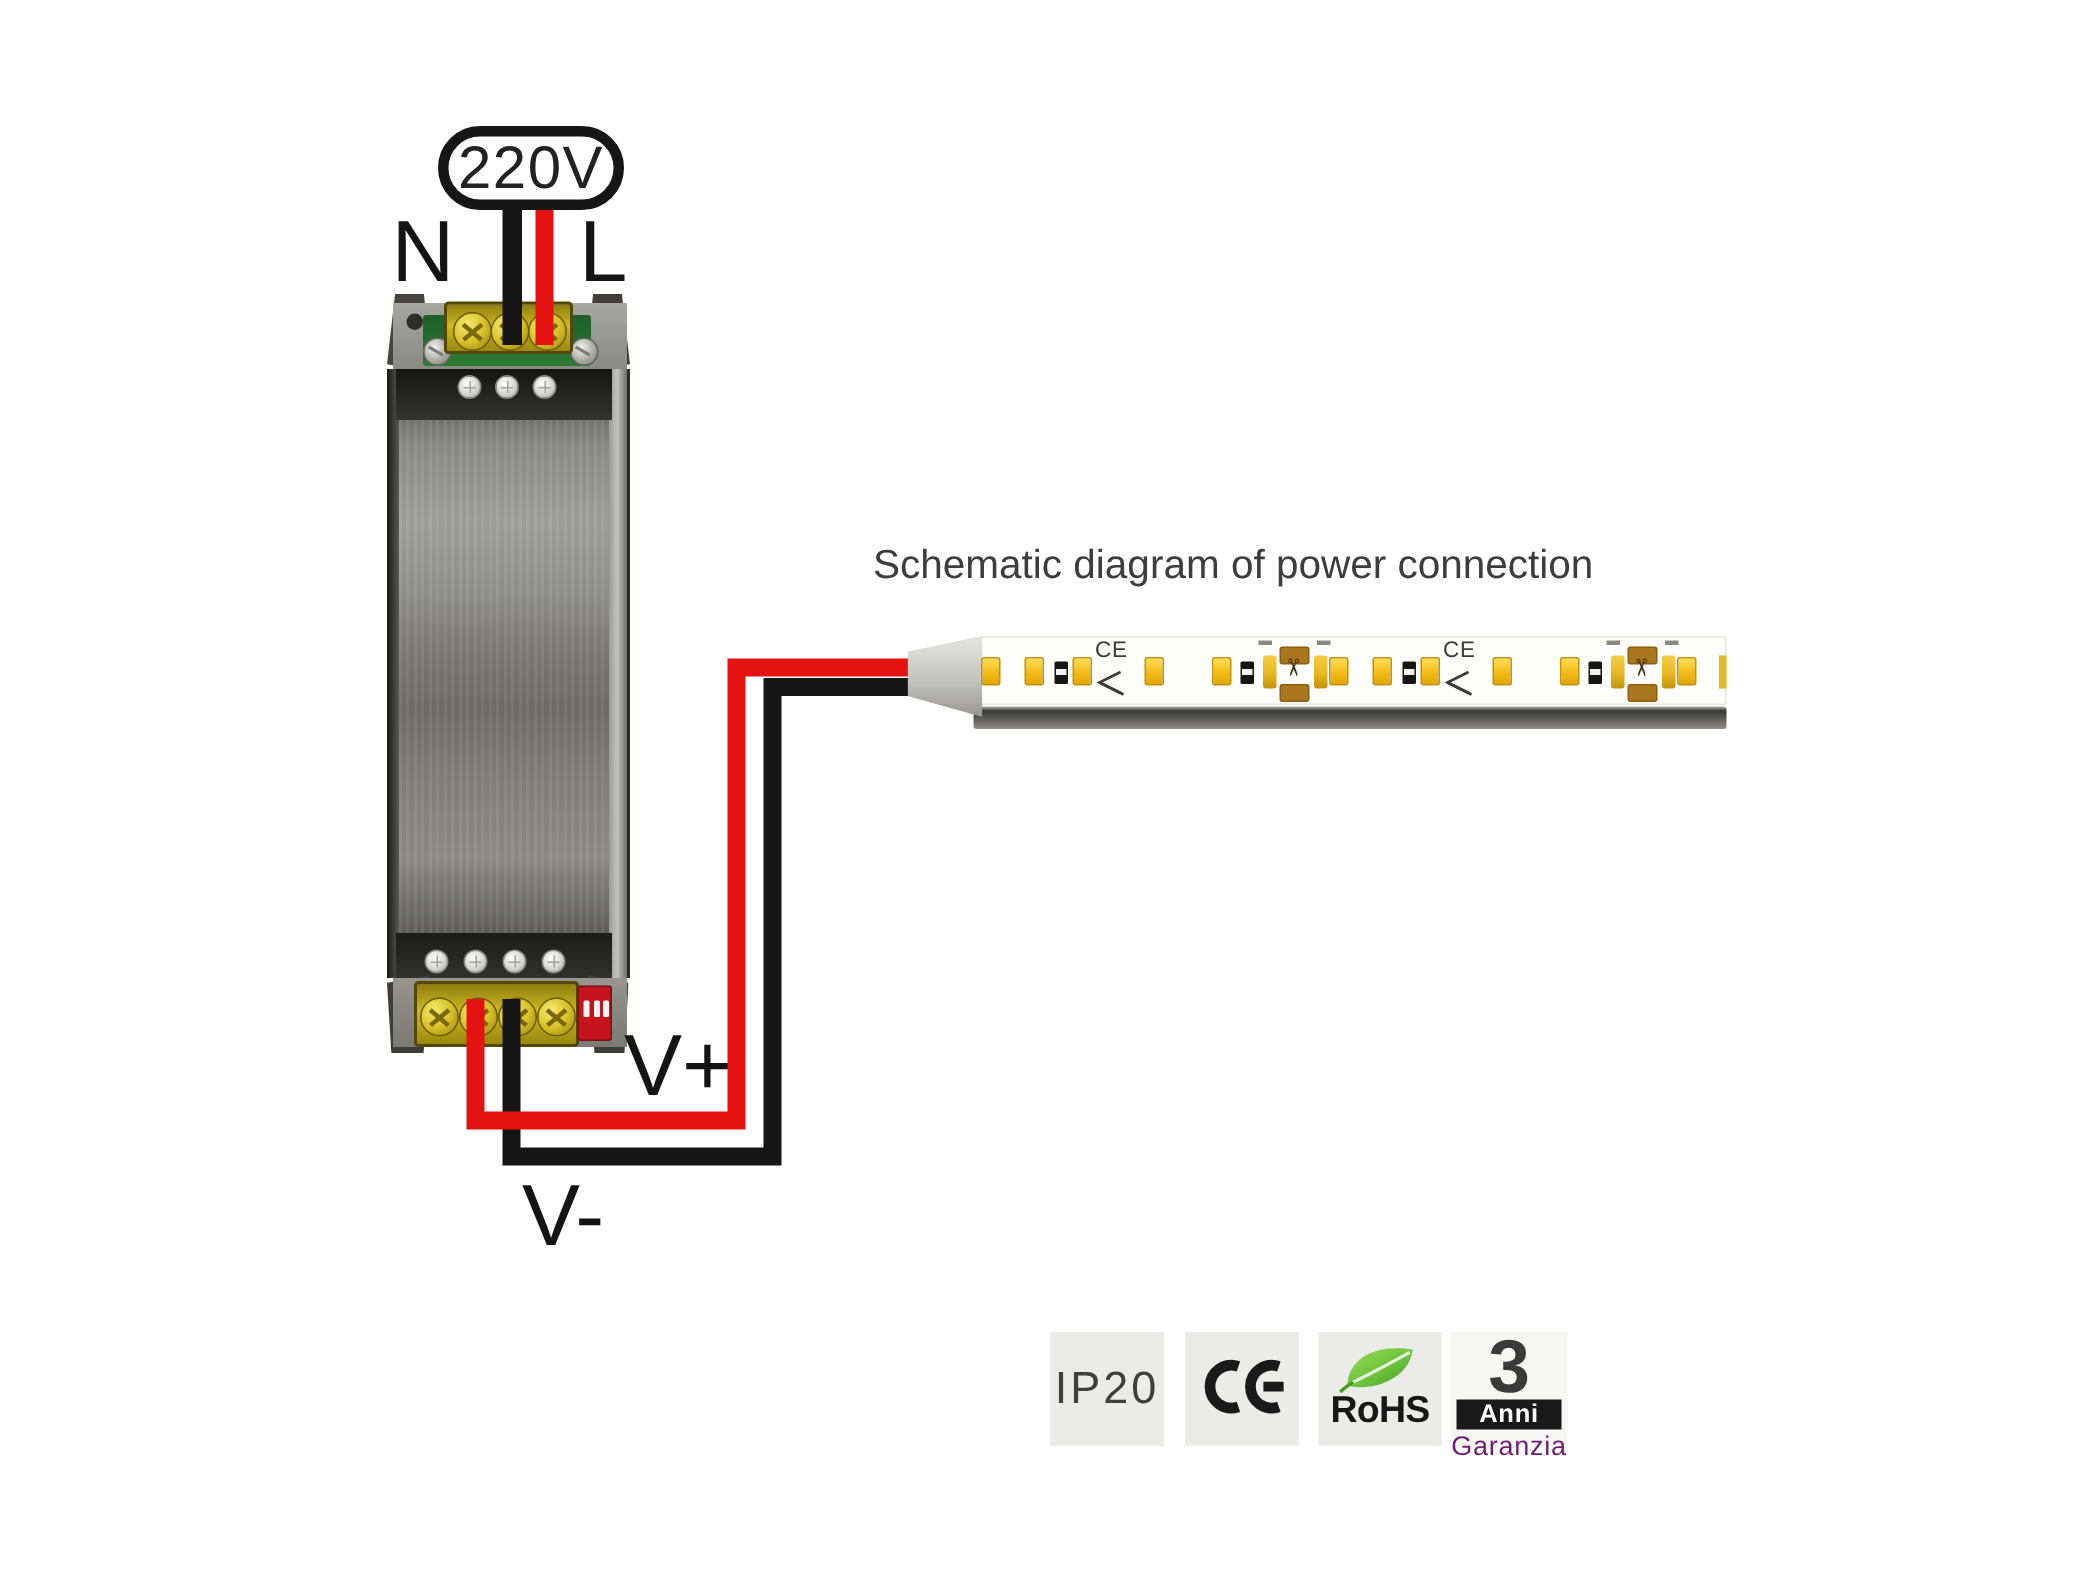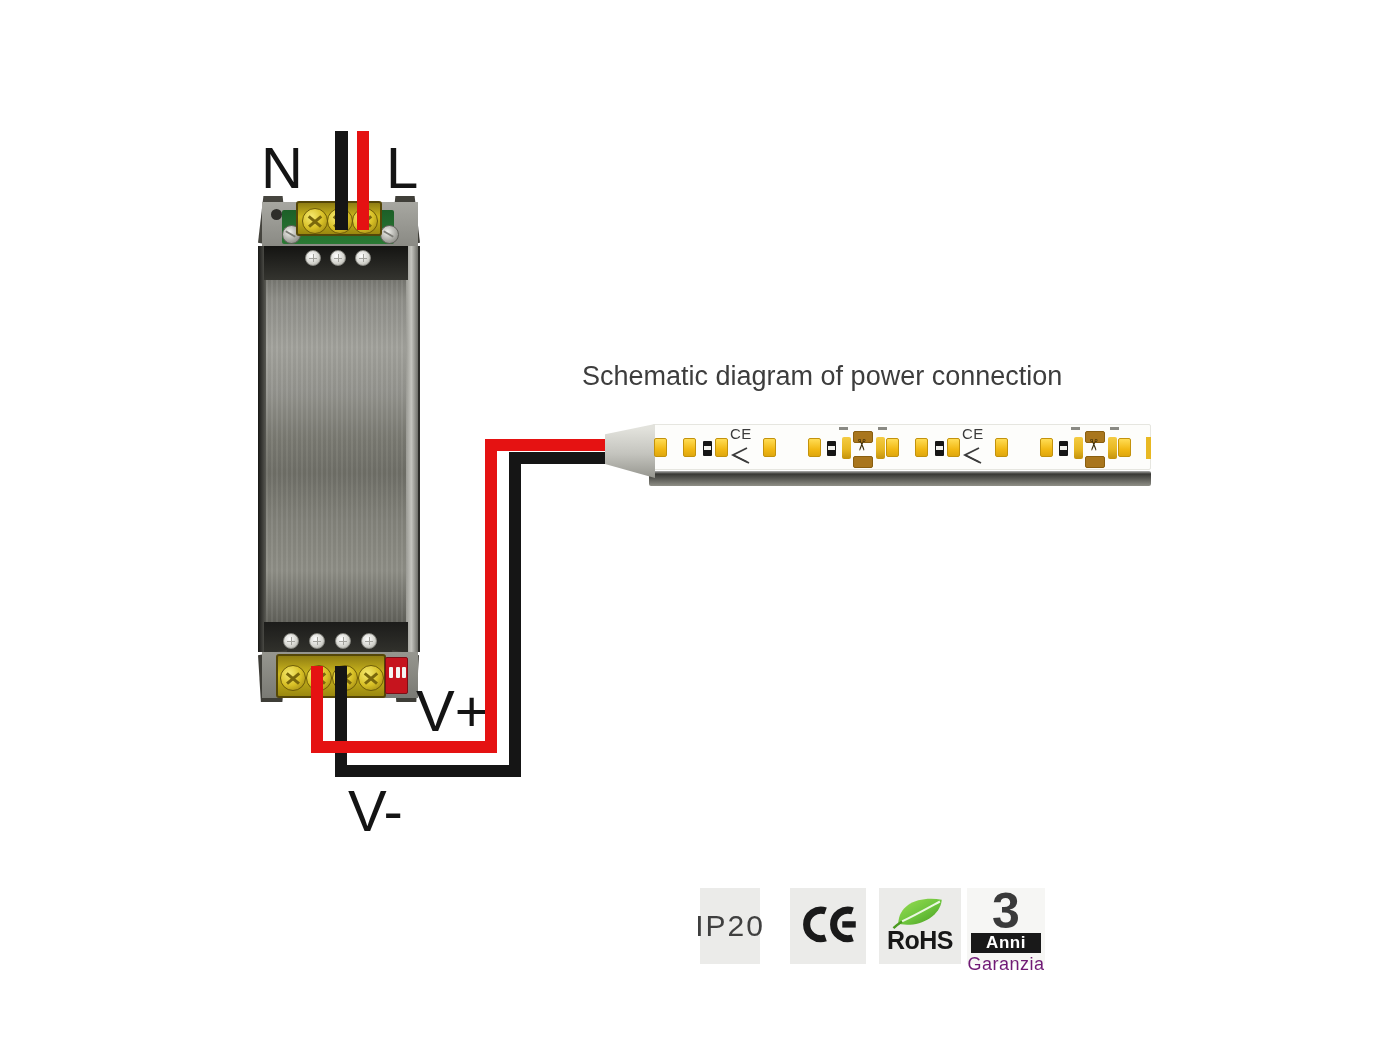--- a/index.html
+++ b/index.html
@@ -92,21 +92,21 @@
   .cut-scissors{position:absolute;top:437px;font-size:16px;color:#3a2c08;transform:rotate(90deg);line-height:1;}
   .tick{position:absolute;top:427px;width:9px;height:3px;background:#8a8a84;}
   #strip-edge-pad{position:absolute;left:1146px;top:437px;width:5px;height:22px;background:var(--gold-pad);z-index:10;}
 
   
   #heading{position:absolute;left:582px;top:361px;font-size:27px;color:var(--text-dark);}
 
   
   .badge{position:absolute;top:888px;height:76px;background:var(--badge-bg);display:flex;
          flex-direction:column;align-items:center;justify-content:center;}
-  #badge-ip{left:700px;width:60px;font-size:30px;color:#3f3f3f;letter-spacing:2px;}
+  #badge-ip{left:700px;width:76px;font-size:30px;color:#3f3f3f;letter-spacing:2px;}
   #badge-ce{left:790px;width:76px;}
   #badge-rohs{left:879px;width:82px;justify-content:flex-start;}
   #badge-rohs .rohs-text{font-size:25px;font-weight:bold;color:#171717;letter-spacing:-0.5px;margin-top:-3px;}
   #badge-anni{left:967px;width:78px;background:#f6f6f4;justify-content:flex-start;}
   #badge-anni .num{font-size:50px;font-weight:bold;color:#3a3a3a;line-height:0.82;margin-top:3px;}
   #badge-anni .bar{width:70px;height:21px;background:#191919;display:flex;align-items:center;justify-content:center;margin-top:1px;}
   #badge-anni .bar span{color:#ffffff;font-weight:bold;font-size:17px;letter-spacing:0.5px;}
   #badge-anni .sub{font-size:18px;color:#701a75;letter-spacing:0.5px;margin-top:1px;}
 </style>
 </head>
@@ -243,20 +243,23 @@
   </div>
 
   <div id="wire-n-top" class="vwire"></div>
   <div id="wire-l-top" class="vwire"></div>
 
   <svg id="wires-svg" viewBox="0 0 1400 1050">
     <path d="M341,666 L341,771 L515,771 L515,458 L614,458" fill="none" stroke-width="12" stroke-linejoin="miter" stroke="#151515"></path>
     <path d="M317,666 L317,747 L491,747 L491,445 L614,445" fill="none" stroke-width="12" stroke-linejoin="miter" stroke="#e51212"></path>
   </svg>
 
+  <div class="oval">
+    <span>220V</span>
+  </div>
   <div id="lbl-n" class="biglbl">N</div>
   <div id="lbl-l" class="biglbl">L</div>
   <div id="lbl-vplus" class="biglbl">V+</div>
   <div id="lbl-vminus" class="biglbl">V-</div>
 
   <div id="heading">Schematic diagram of power connection</div>
 
   <div id="strip-shadow"></div>
   <div id="strip-base"></div>
   <div id="connector"></div>

